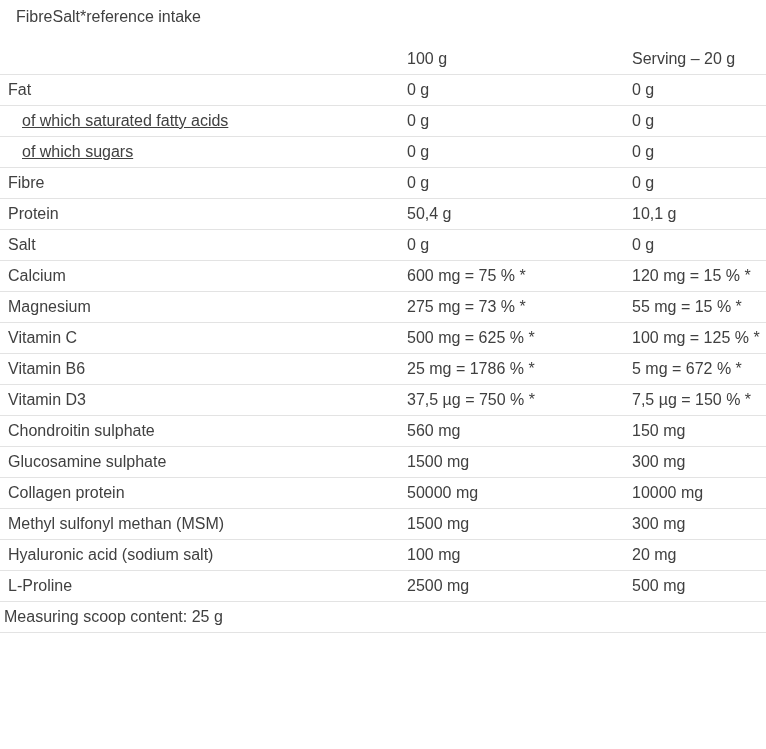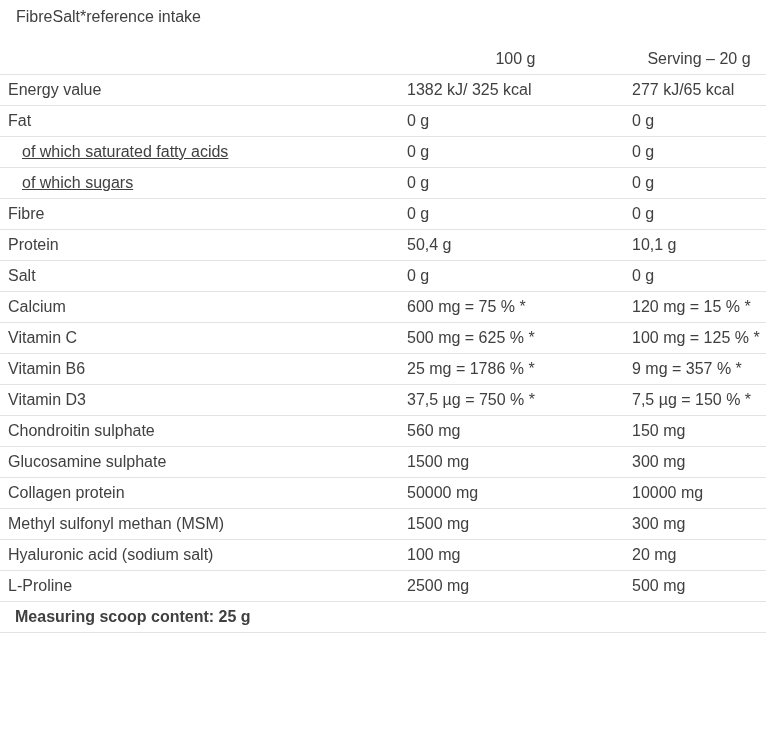--- a/index.html
+++ b/index.html
@@ -36,29 +36,27 @@
     text-align: left;
     vertical-align: middle;
     height: 30px;
     padding: 0 0 0 8px;
     border-bottom: 1px solid #e3e3e3;
     white-space: nowrap;
     overflow: hidden;
   }
   thead th {
     height: 31px;
-    text-align: center;
   }
   tr.indent td:first-child {
     padding-left: 22px;
     text-decoration: underline;
   }
   tr.footnote td {
-    padding-left: 15px;
-    font-weight: bold;
+    padding-left: 4px;
   }
 </style>
 </head>
 <body>
 
 <div class="title-block">
   <div>FibreSalt*reference intake</div>
 </div>
 
 <table class="nutrition">
@@ -68,25 +66,20 @@
       <col class="c3">
     </colgroup>
   <thead>
     <tr>
       <th></th>
       <th>100 g</th>
       <th>Serving – 20 g</th>
     </tr>
   </thead>
   <tbody>
-    <tr>
-      <td>Energy value</td>
-      <td>1382 kJ/ 325 kcal</td>
-      <td>277 kJ/65 kcal</td>
-    </tr>
     <tr>
       <td>Fat</td>
       <td>0 g</td>
       <td>0 g</td>
     </tr>
     <tr class="indent">
       <td>of which saturated fatty acids</td>
       <td>0 g</td>
       <td>0 g</td>
     </tr>
@@ -109,28 +102,33 @@
       <td>Salt</td>
       <td>0 g</td>
       <td>0 g</td>
     </tr>
     <tr>
       <td>Calcium</td>
       <td>600 mg = 75 % *</td>
       <td>120 mg = 15 % *</td>
     </tr>
     <tr>
+      <td>Magnesium</td>
+      <td>275 mg = 73 % *</td>
+      <td>55 mg = 15 % *</td>
+    </tr>
+    <tr>
       <td>Vitamin C</td>
       <td>500 mg = 625 % *</td>
       <td>100 mg = 125 % *</td>
     </tr>
     <tr>
       <td>Vitamin B6</td>
       <td>25 mg = 1786 % *</td>
-      <td>9 mg = 357 % *</td>
+      <td>5 mg = 672 % *</td>
     </tr>
     <tr>
       <td>Vitamin D3</td>
       <td>37,5 µg = 750 % *</td>
       <td>7,5 µg = 150 % *</td>
     </tr>
     <tr>
       <td>Chondroitin sulphate</td>
       <td>560 mg</td>
       <td>150 mg</td>

